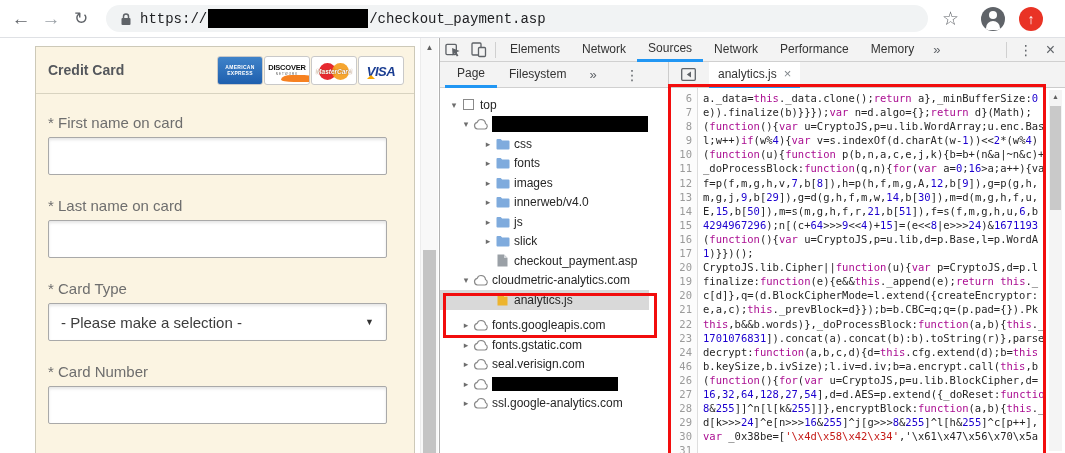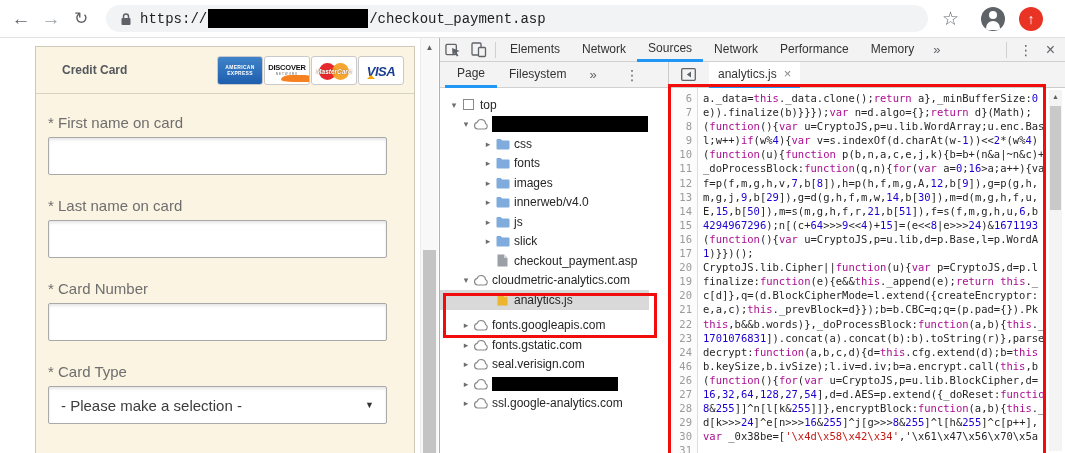--- a/index.html
+++ b/index.html
@@ -25,21 +25,21 @@
   .av-body { position:absolute; left:5px; top:14px; width:14px; height:9px; border-radius:7px 7px 0 0; background:#fff; }
   .ext { width:24px; height:24px; border-radius:50%; background:#e93325; color:#fff; font-weight:bold;
          font-size:14px; line-height:24px; text-align:center; margin-left:14px; cursor:pointer; }
 
   
   .page-pane { position:absolute; left:0; top:38px; width:420px; height:415px; background:#fff; }
   .card { position:absolute; left:35px; top:8px; width:380px; height:440px;
           background:#fbf4e2; border:1px solid #cdc9b8; }
   .card-head { height:47px; display:flex; align-items:center; padding:0 10px 0 12px;
                border-bottom:1px solid #d8d3c0; }
-  .card-title { font-size:12px; font-weight:bold; color:#54575c;margin-left:14px; }
+  .card-title { font-size:14px; font-weight:bold; color:#54575c; }
   .logos { margin-left:auto; display:flex; gap:1px; }
   .logo { position:relative; width:46px; height:29px; border:1px solid #c9c9c9; border-radius:3px;
           background:#fff; overflow:hidden; }
   .logo.amex { background:linear-gradient(#3f83c9,#1e5fae); display:flex; align-items:center; justify-content:center; }
   .amex-txt { color:#fff; font-size:5px; font-weight:bold; text-align:center; line-height:6px; letter-spacing:.3px; }
   .disc-txt { position:absolute; top:6px; left:0; right:0; text-align:center; font-size:7.5px; font-weight:bold; color:#111; letter-spacing:-.2px; }
   .disc-net { position:absolute; top:15px; left:0; right:0; text-align:center; font-size:3px; color:#555; letter-spacing:1px; }
   .disc-swoosh { position:absolute; right:-6px; bottom:2px; width:34px; height:7px; background:#f68121; border-radius:50% 50% 0 60%/100% 100% 0 60%; }
   .mc-c1 { position:absolute; left:7px; top:6px; width:17px; height:17px; border-radius:50%; background:#e6292f; }
   .mc-c2 { position:absolute; left:20px; top:6px; width:17px; height:17px; border-radius:50%; background:#f49d1e; opacity:.92; }
@@ -167,28 +167,28 @@
             </span>
             <span class="logo visa">
               <span class="visa-txt">VISA</span>
               <span class="visa-gold"></span>
             </span>
           </span>
       </div>
       <div class="card-body">
           <div class="fgroup"><div class="flabel">* First name on card</div><input class="finput" type="text" style=""></div>
           <div class="fgroup"><div class="flabel">* Last name on card</div><input class="finput" type="text" style=""></div>
-          <div class="fgroup"><div class="flabel">* Card Number</div><input class="finput" type="text" style=""></div>
           <div class="fgroup">
             <div class="flabel">* Card Type</div>
             <div class="fselect">
               <span>- Please make a selection -</span>
               <span class="sel-arrow">▼</span>
             </div>
           </div>
+          <div class="fgroup"><div class="flabel">* Card Number</div><input class="finput" type="text" style=""></div>
         </div>
     </div>
   </div>
 
   <div class="page-scroll">
     <span class="sarrow">▲</span>
     <span class="pthumb"></span>
   </div>
 
   <div class="devtools">

